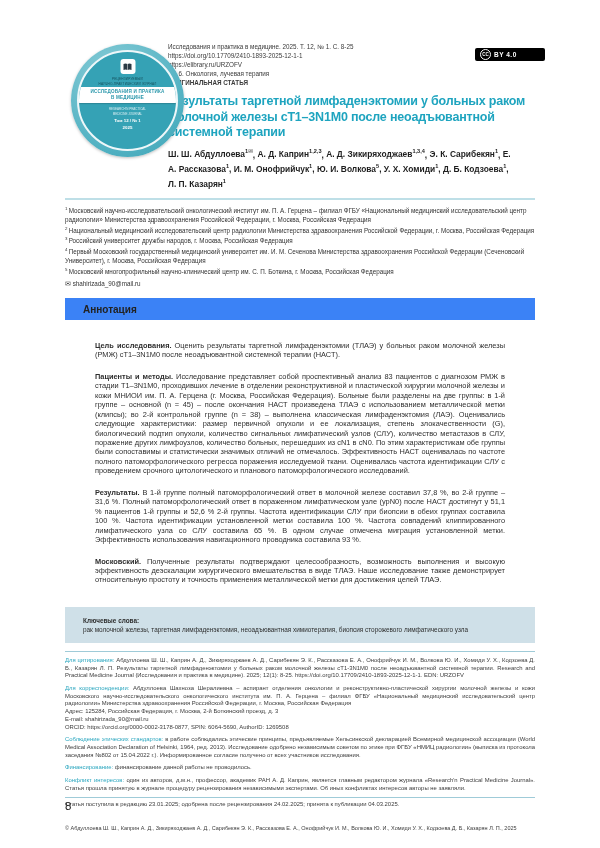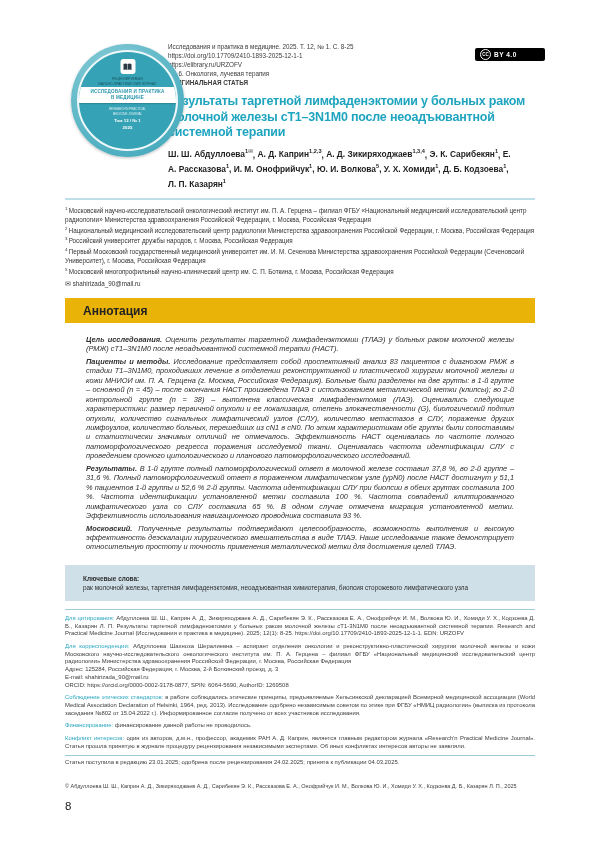--- a/index.html
+++ b/index.html
@@ -49,23 +49,23 @@
   .rule-teal{border-top:1px solid #9fcbd8;margin:8px 0 5px;}
   .rule-thin{border-top:1px solid #9fcbd8;margin:4px 0 3px;}
 
   
   .affiliations .aff{font-size:6.3px;line-height:8.8px;color:#333;}
   .affiliations sup{font-size:4.4px;}
   .email-line{font-size:6.3px;color:#333;margin-top:3px;}
   .env{font-size:7px;}
 
   
-  .ann-head{background:#eab308;padding:6px 18px 5px;font-weight:bold;font-size:12px;color:#222;margin-top:10px;}
+  .ann-head{background:#3b82f6;padding:6px 18px 5px;font-weight:bold;font-size:10px;color:#222;margin-top:10px;}
   .abstract{padding:9px 18px 10px;font-size:7.4px;line-height:9.45px;text-align:justify;color:#2e2e2e;}
-  .abstract p{margin:3px;font-style:italic;}
+  .abstract p{margin:12px;}
   .keywords{background:#cfe0e8;padding:9px 18px;font-size:6.4px;line-height:9px;color:#2e2e2e;}
   .kw-label{font-weight:bold;}
 
   
   .smallprint .sec{margin-bottom:5px;}
   .smallprint p{margin:0;font-size:5.9px;line-height:7.7px;color:#3c3c3c;text-align:justify;}
   .sp-label{color:#2aa6bf;}
   .received{font-size:5.9px;line-height:7.7px;color:#3c3c3c;}
   .copyright{font-size:5.5px;color:#3c3c3c;margin-top:16px;}
   .pagenum{position:absolute;left:65px;bottom:36px;font-size:11.5px;color:#222;}

